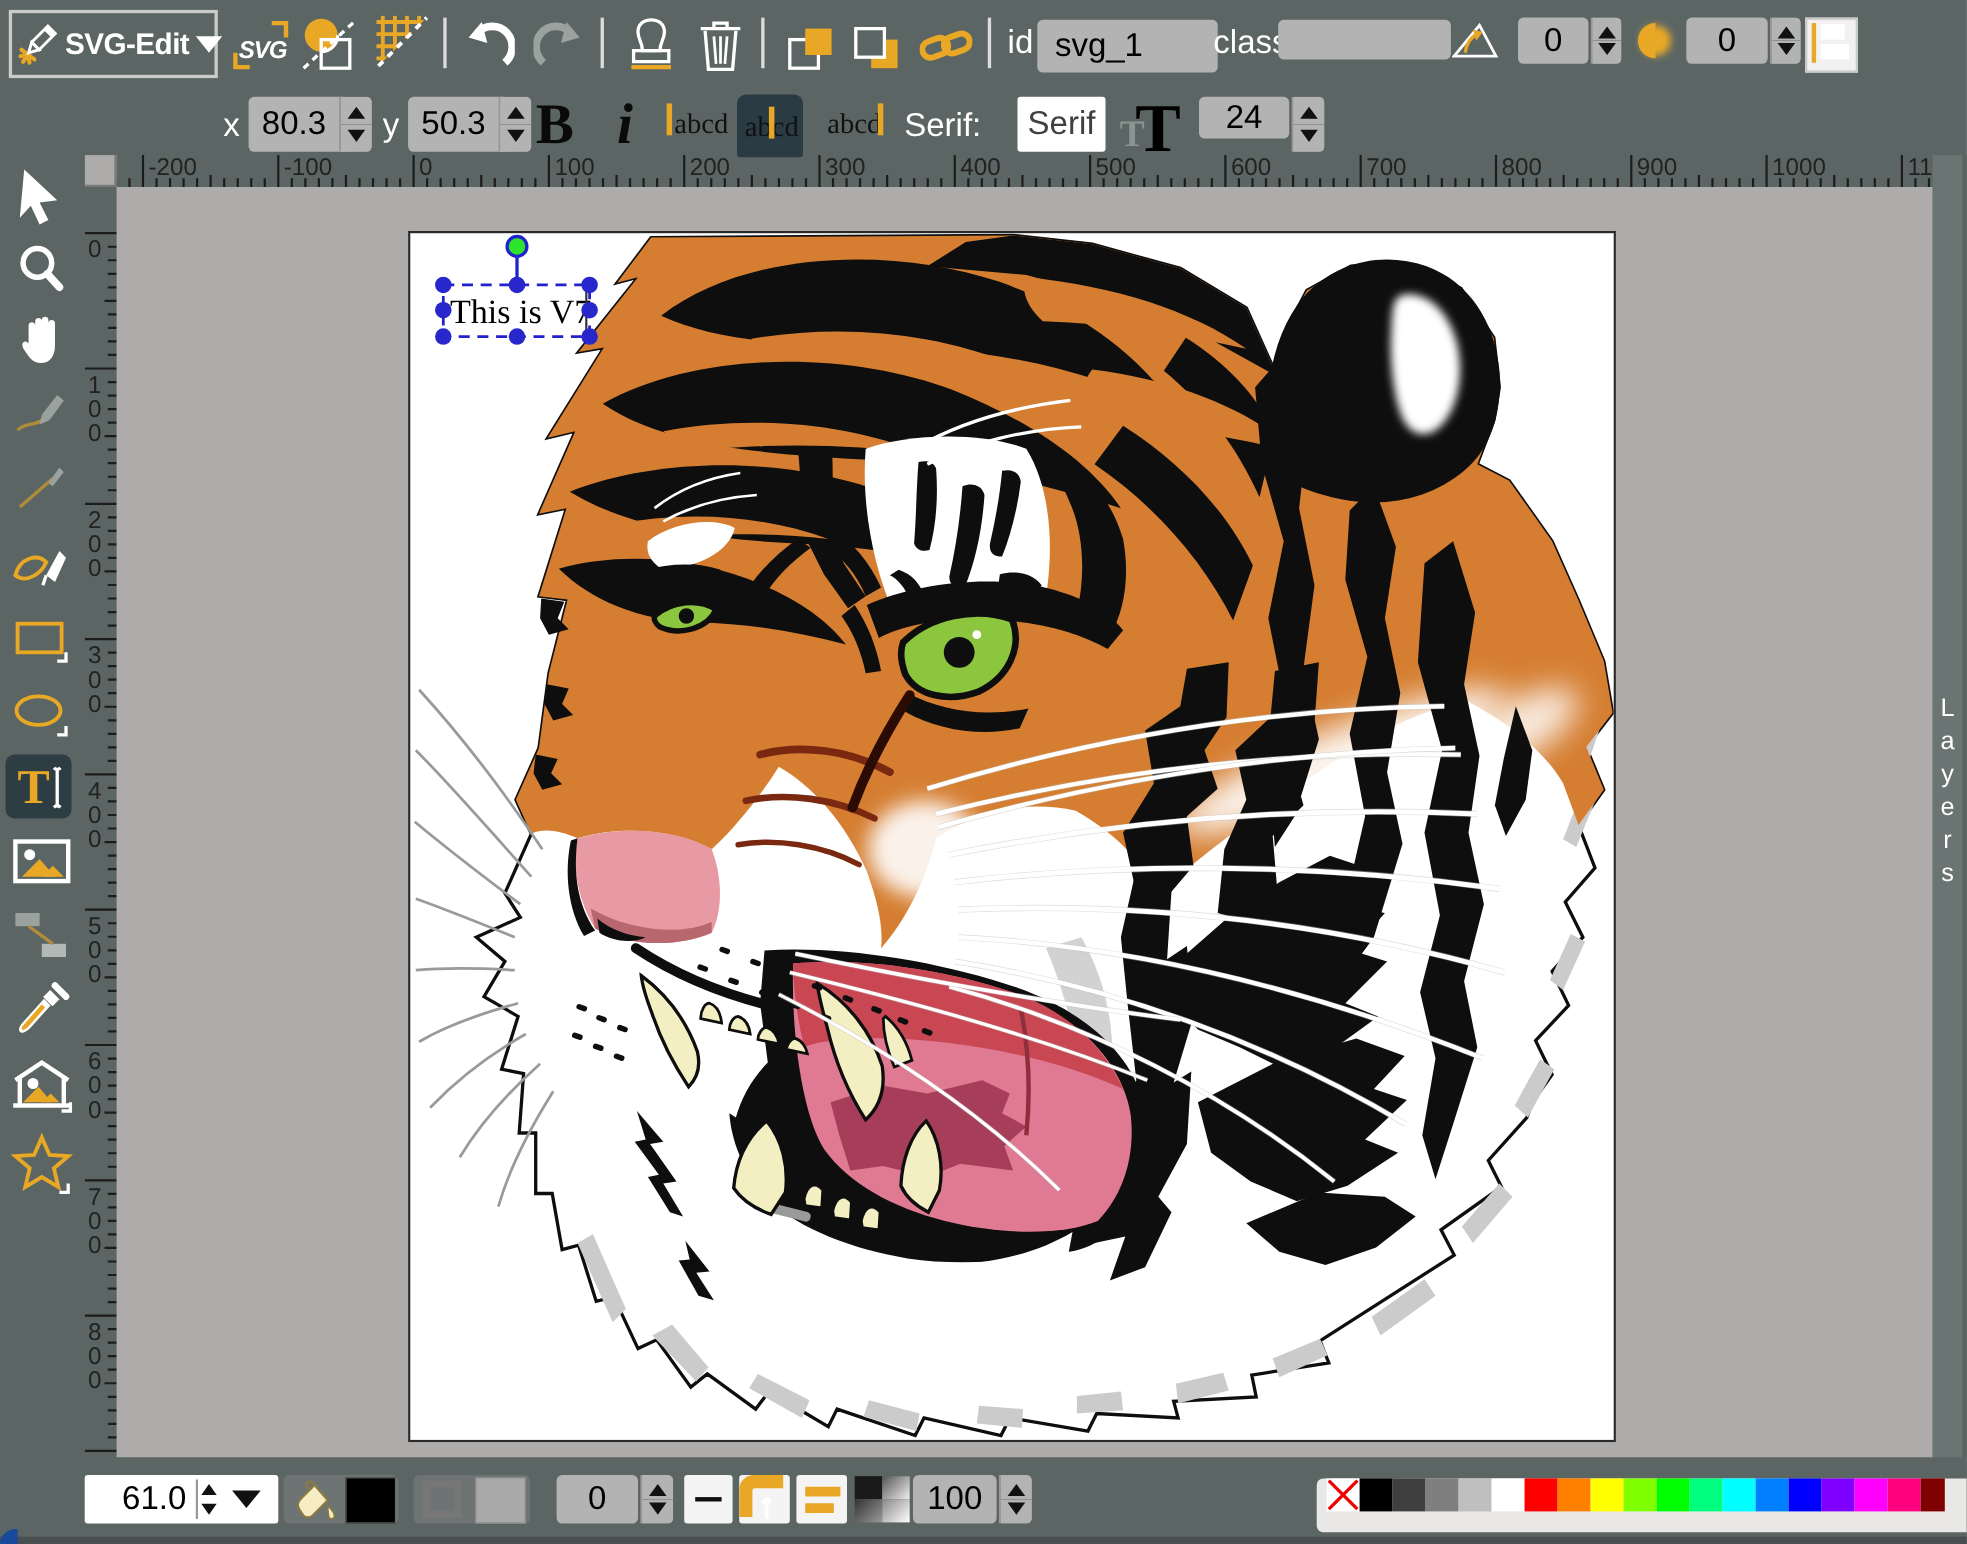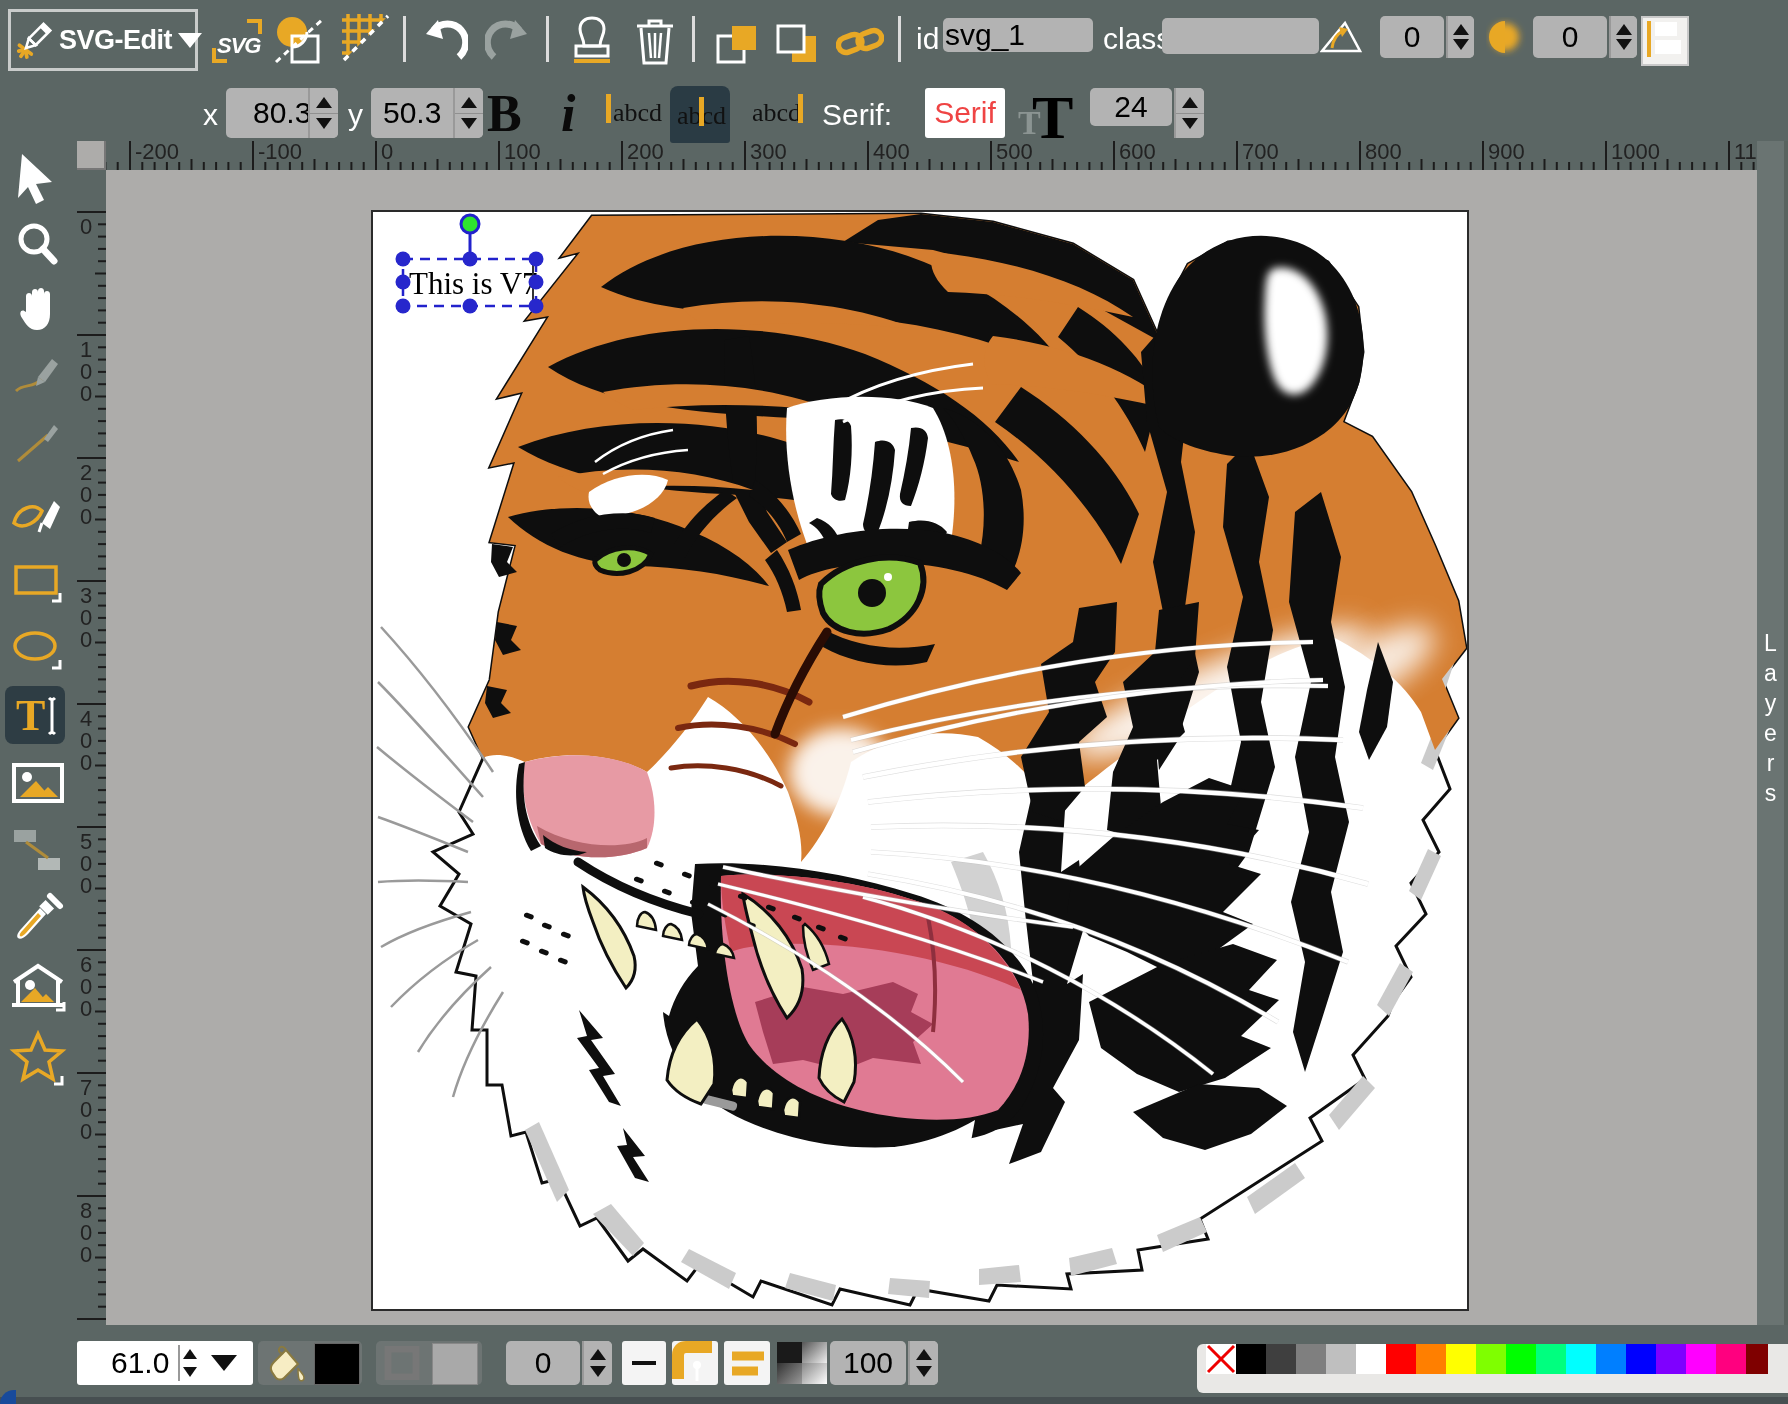--- a/index.html
+++ b/index.html
@@ -661,21 +661,21 @@
       </svg></div>
 <div class="abs" style="left:836px;top:20px;width:48px;height:44px">
       <svg width="48" height="44" viewBox="0 0 48 44">
         <g stroke="#e8a825" stroke-width="5.5" fill="none">
         <rect x="2" y="16" width="24" height="15" rx="7.5" transform="rotate(-20 14 23)"></rect>
         <rect x="22" y="12" width="24" height="15" rx="7.5" transform="rotate(-20 34 20)"></rect>
         </g>
       </svg></div>
 <div class="sep" style="left:898px;top:16px;height:46px"></div>
 <div class="lbl" style="left:916px;top:22px">id</div>
-<div class="ginput" style="left:943px;top:18px;width:148px;height:34px;padding-left:2px">svg_1</div>
+<div class="ginput" style="left:943px;top:18px;width:148px;height:48px;padding-left:16px">svg_1</div>
 <div class="lbl" style="left:1103px;top:22px">class</div>
 <div class="ginput" style="left:1162px;top:18px;width:147px;height:36px;padding-left:10px"></div>
 <div class="abs" style="left:1320px;top:18px;width:42px;height:36px">
       <svg width="42" height="36" viewBox="0 0 42 36">
         <path d="M2 33 L40 33 L25 5 Z" fill="none" stroke="#fff" stroke-width="2.5"></path>
         <path d="M12 30 C13 22 17 16 23 13" fill="none" stroke="#e8a825" stroke-width="3"></path>
         <path d="M19 9 L28 11 L22 19 Z" fill="#e8a825"></path>
       </svg></div>
 <div class="ginput" style="left:1380px;top:16px;width:64px;height:42px;justify-content:center">0</div>
 <div class="spin" style="left:1446px;top:16px;width:26px;height:42px"></div>
@@ -690,36 +690,36 @@
         <path d="M19 4 A16 16 0 0 0 19 36 Z" fill="#e8a825"></path>
       </svg></div>
 <div class="ginput" style="left:1533px;top:16px;width:74px;height:42px;justify-content:center">0</div>
 <div class="spin" style="left:1609px;top:16px;width:26px;height:42px"></div>
 <div class="abs" style="left:1641px;top:16px;width:44px;height:46px;background:#f2f1ef;border:2px solid #c9c9c9">
        <div class="abs" style="left:4px;top:3px;width:4px;height:36px;background:#e8a825"></div>
        <div class="abs" style="left:12px;top:4px;width:22px;height:14px;background:#fff"></div>
        <div class="abs" style="left:12px;top:22px;width:26px;height:14px;background:#fff"></div>
     </div>
 <div class="lbl" style="left:203px;top:98px">x</div>
-<div class="ginput" style="left:226px;top:88px;width:80px;height:50px;padding-left:27px">80.3</div>
+<div class="ginput" style="left:226px;top:88px;width:80px;height:50px;padding-left:12px">80.3</div>
 <div class="spin" style="left:308px;top:88px;width:28px;height:50px"></div>
 <div class="lbl" style="left:348px;top:98px">y</div>
 <div class="ginput" style="left:371px;top:88px;width:80px;height:50px;padding-left:12px">50.3</div>
 <div class="spin" style="left:453px;top:88px;width:28px;height:50px"></div>
 <div class="abs" style="left:487px;top:88px;font-family:'Liberation Serif',serif;font-weight:bold;font-size:52px;color:#0a0a0a;line-height:52px">B</div>
 <div class="abs" style="left:561px;top:88px;font-family:'Liberation Serif',serif;font-weight:bold;font-style:italic;font-size:52px;color:#0a0a0a;line-height:52px">i</div>
 <span style="position:absolute;left:613px;top:98px;color:#111;font-size:26px;font-family:'Liberation Serif',serif">abcd</span>
     <div class="abs" style="left:606px;top:94px;width:5px;height:29px;background:#e8a825"></div>
 <div class="abs" style="left:670px;top:86px;width:60px;height:57px;background:#2a3b44;border-radius:8px 8px 3px 3px"></div>
     <span style="position:absolute;left:677px;top:101px;color:#111;font-size:26px;font-family:'Liberation Serif',serif">abcd</span>
     <div class="abs" style="left:699px;top:97px;width:5px;height:29px;background:#e8a825"></div>
 <span style="position:absolute;left:752px;top:98px;color:#111;font-size:26px;font-family:'Liberation Serif',serif">abcd</span>
     <div class="abs" style="left:798px;top:94px;width:5px;height:29px;background:#e8a825"></div>
 <div class="lbl" style="left:822px;top:98px">Serif:</div>
-<div class="abs" style="left:925px;top:88px;width:80px;height:50px;background:#fff;border-radius:3px;color:#ef4444;font-size:30px;display:flex;align-items:center;justify-content:center">Serif</div>
+<div class="abs" style="left:925px;top:88px;width:80px;height:50px;background:#fff;border-radius:3px;color:#404040;font-size:30px;display:flex;align-items:center;justify-content:center">Serif</div>
 <div class="abs" style="left:1018px;top:90px;width:62px;height:50px">
       <span style="position:absolute;left:0;top:14px;font-family:'Liberation Serif',serif;font-size:34px;color:#8b9492;font-weight:bold">T</span>
       <span style="position:absolute;left:14px;top:-8px;font-family:'Liberation Serif',serif;font-size:62px;color:#000;font-weight:bold">T</span>
     </div>
 <div class="ginput" style="left:1090px;top:88px;width:82px;height:38px;justify-content:center">24</div>
 <div class="spin" style="left:1174px;top:88px;width:28px;height:50px"></div>
 </div>
 <div class="abs" style="left:77px;top:1341px;width:176px;height:44px;background:#fff;border-radius:3px;display:flex;align-items:center">
       <span style="font-size:30px;color:#000;margin-left:34px">61.0</span>
       <svg width="30" height="40" viewBox="0 0 30 40" style="margin-left:6px">

